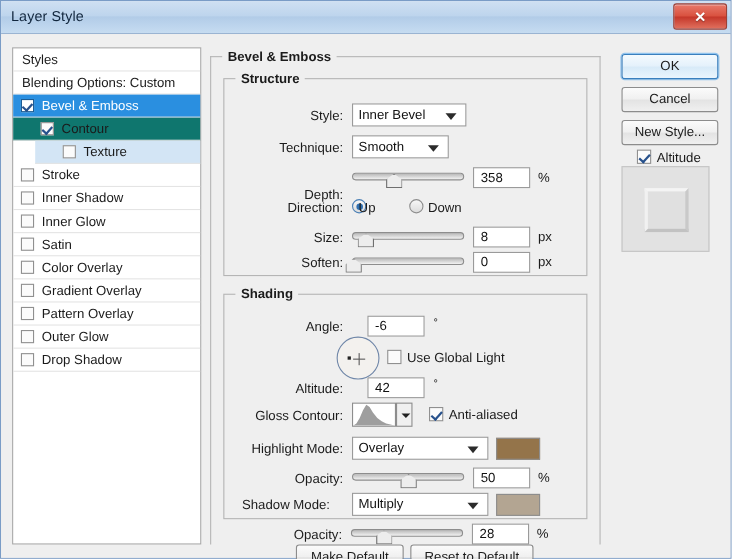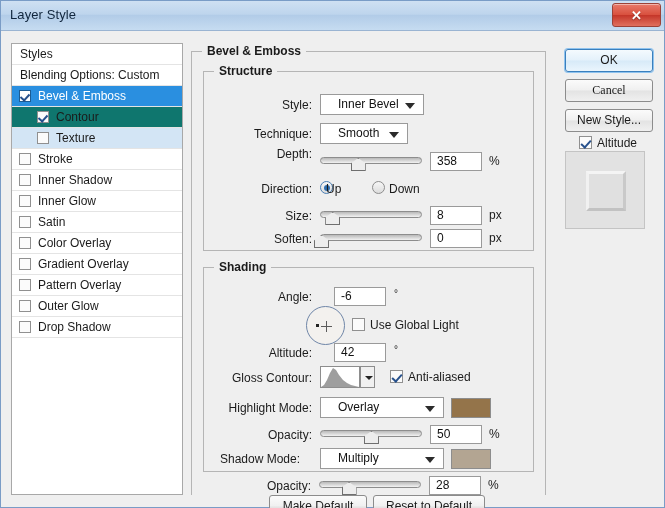--- a/index.html
+++ b/index.html
@@ -96,21 +96,21 @@
   }
   .style-row.header { font-size: 12px; }
   .style-row.sel {
     background: #2a8fe0;
     color: #ffffff;
   }
   .style-row.sub {
     background: #0f766e;
     padding-left: 26px;
   }
-  .style-row.sub.plain { background: #d3e5f5; }
+  .style-row.sub.plain { background: #d3e5f5; margin-left: 20px; }
   .style-row.cb { padding-left: 26px; }
   .cbox {
     position: absolute;
     left: 7px;
     top: 4px;
     width: 12px;
     height: 12px;
     border: 1px solid #909090;
     background: #fbfbfb;
     box-sizing: border-box;
@@ -174,21 +174,21 @@
 
   
   .dd {
     position: absolute;
     height: 21px;
     background: #ffffff;
     border: 1px solid #9a9a9a;
     box-sizing: border-box;
     font-size: 12px;
     line-height: 19px;
-    padding-left: 17px;
+    padding-left: 5px;
     color: #111;
     white-space: nowrap;
   }
   .dd .arrow {
     position: absolute;
     right: 8px;
     top: 8px;
     width: 0; height: 0;
     border-left: 5px solid transparent;
     border-right: 5px solid transparent;
@@ -474,21 +474,21 @@
           <span>Inner Bevel</span>
           <span class="arrow"></span>
         </div>
 
         <div class="lbl" style="left:18px; top:55px; width:90px;">Technique:</div>
         <div class="dd" style="left:116px; top:51px; width:88px;">
           <span>Smooth</span>
           <span class="arrow"></span>
         </div>
 
-        <div class="lbl" style="left:40px; top:75px; width:68px;text-align:right;">Depth:</div>
+        <div class="lbl" style="left:40px; top:98px; width:68px;text-align:right;">Depth:</div>
         <div class="slider" style="left:116px; top:82px; width:102px;">
           <div class="track"></div>
           <div class="thumb" id="depth-thumb" style="left: 36%;"></div>
         </div>
         <div class="num" style="left:226px; top:80px; width:52px;">358</div>
         <div class="unit" style="left:285px; top:82px;">%</div>
 
         <div class="lbl" style="left:24px; top:110px; width:84px;">Direction:</div>
         <div class="radio on" style="left:116px; top:109px;"></div>
         <div class="lbl" style="left:122px; top:110px; text-align:center;">Up</div>
@@ -572,21 +572,21 @@
       </div>
       <div class="num" style="left:238px; top:433px; width:52px;">28</div>
       <div class="unit" style="left:297px; top:435px;">%</div>
 
       <div class="btn" style="left:78px; top:452px; width:98px;">Make Default</div>
       <div class="btn" style="left:182px; top:452px; width:112px;">Reset to Default</div>
     </div>
 
     <div class="right">
       <div class="btn focus" style="left:12px; top:6px; width:88px;">OK</div>
-      <div class="btn" style="left:12px; top:36px; width:88px;font-family:Liberation Serif, serif;">Cancel</div>
+      <div class="btn" style="left:12px; top:36px; width:88px;">Cancel</div>
       <div class="btn" style="left:12px; top:66px; width:88px;">New Style...</div>
 
       <div class="pcb checked" style="left:26px; top:93px;"></div>
       <div class="lbl" style="left:44px; top:93px; text-align:left;">Altitude</div>
 
       <div class="preview-box">
         <div class="preview-shape"></div>
       </div>
     </div>
 

